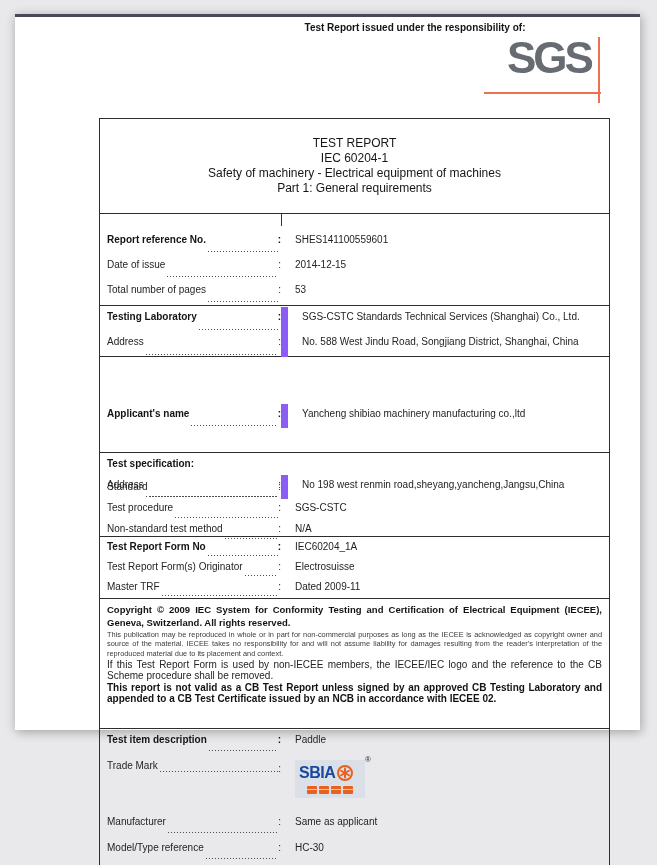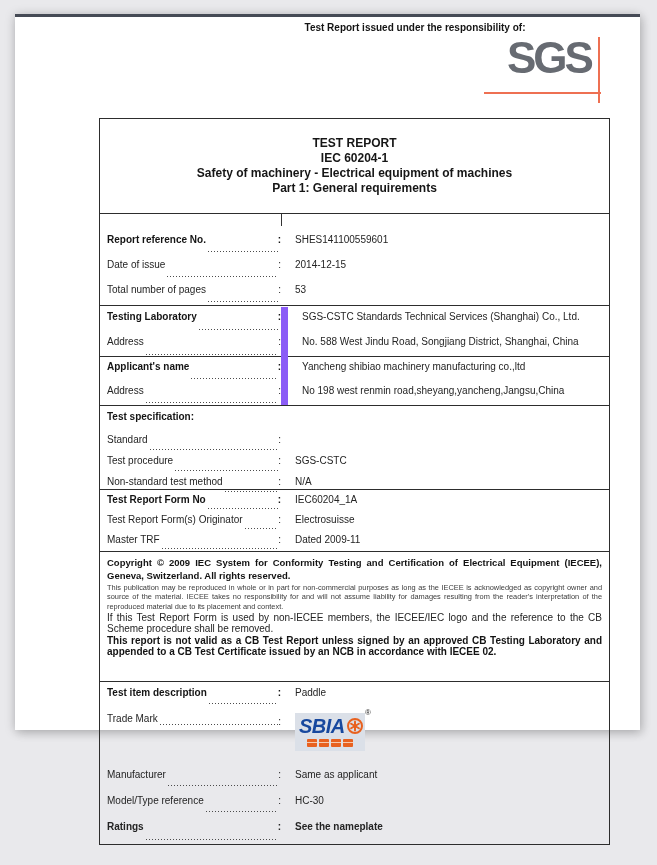--- a/index.html
+++ b/index.html
@@ -34,21 +34,21 @@
   
   .report-table{
     position:absolute;left:84px;top:104px;width:509px;
     border:1.5px solid #2d2d2d;
     font-size:10px;color:#242424;
   }
   .sec{box-sizing:border-box;border-bottom:1.5px solid #2d2d2d;}
   .sec:last-child{border-bottom:none;}
 
   .title-box{height:95px;padding-top:17px;text-align:center;}
-  .title-box div{font-weight:bold;font-size:12px;line-height:15px;color:#161616;}
+  .title-box div{font-weight:normal;font-size:12px;line-height:15px;color:#161616;}
 
   .row{display:flex;align-items:stretch;box-sizing:border-box;}
   .lbl{
     flex:0 0 181px;box-sizing:border-box;
     display:flex;align-items:baseline;
     padding-left:7px;
   }
   .lbl .txt{white-space:nowrap;}
   .b{font-weight:bold;color:#141414;}
   .dots{
@@ -65,21 +65,21 @@
   .sec-info .row{height:25px;}
   .sec-info .row>div{padding-top:5px;}
   .sec-info .lbl{padding-top:0;padding-left:7px;}
   .sec-info .lbl,.sec-info .val{padding-top:5px;}
 
   .sec-lab{height:51px;padding-top:1px;}
   .sec-lab .row{height:25px;}
   .sec-lab .lbl,.sec-lab .val{padding-top:4px;justify-content:center;}
 
   .sec-app{height:49px;}
-  .sec-app .row{height:24px;}
+  .sec-app .row{height:24px;margin-top:47px;}
   .sec-app .lbl,.sec-app .val{padding-top:4px;}
 
   .sec-spec{height:84px;}
   .sec-spec .heading{height:20px;padding:5px 0 0 7px;}
   .sec-spec .row{height:21px;}
   .sec-spec .lbl,.sec-spec .val{padding-top:3px;}
 
   .sec-form{height:62px;padding-top:1px;}
   .sec-form .row{height:20px;}
   .sec-form .lbl,.sec-form .val{padding-top:3px;}
@@ -103,21 +103,21 @@
   .sec-item .row-model .lbl,.sec-item .row-model .val{padding-top:7px;}
   .sec-item .row-rat{height:28px;}
   .sec-item .row-rat .lbl,.sec-item .row-rat .val{padding-top:7px;font-weight:bold;}
 
   
   .tm-wrap{position:relative;display:inline-block;margin-top:3px;}
   .tm-reg{position:absolute;right:-6px;top:-5px;font-size:8px;color:#2b2b2b;}
   .tm-box{width:70px;height:38px;background:#dbe0e8;box-sizing:border-box;padding:3px 3px 0 4px;}
   .tm-top{display:flex;align-items:center;height:20px;}
   .tm-text{
-    font-weight:bold;font-style:italic;font-size:20px;letter-spacing:-0.5px;
+    font-weight:bold;font-size:16px;letter-spacing:-0.5px;
     color:#17489e;line-height:18px;
   }
   .tm-wheel{
     position:relative;display:inline-block;width:16px;height:16px;margin-left:2px;
     border:2px solid #e8611f;border-radius:50%;box-sizing:border-box;flex:0 0 auto;
   }
   .tm-wheel i{
     position:absolute;left:50%;top:50%;width:2px;height:11px;background:#e8611f;border-radius:1px;
   }
   .tm-wheel .s1{transform:translate(-50%,-50%) rotate(0deg);}

